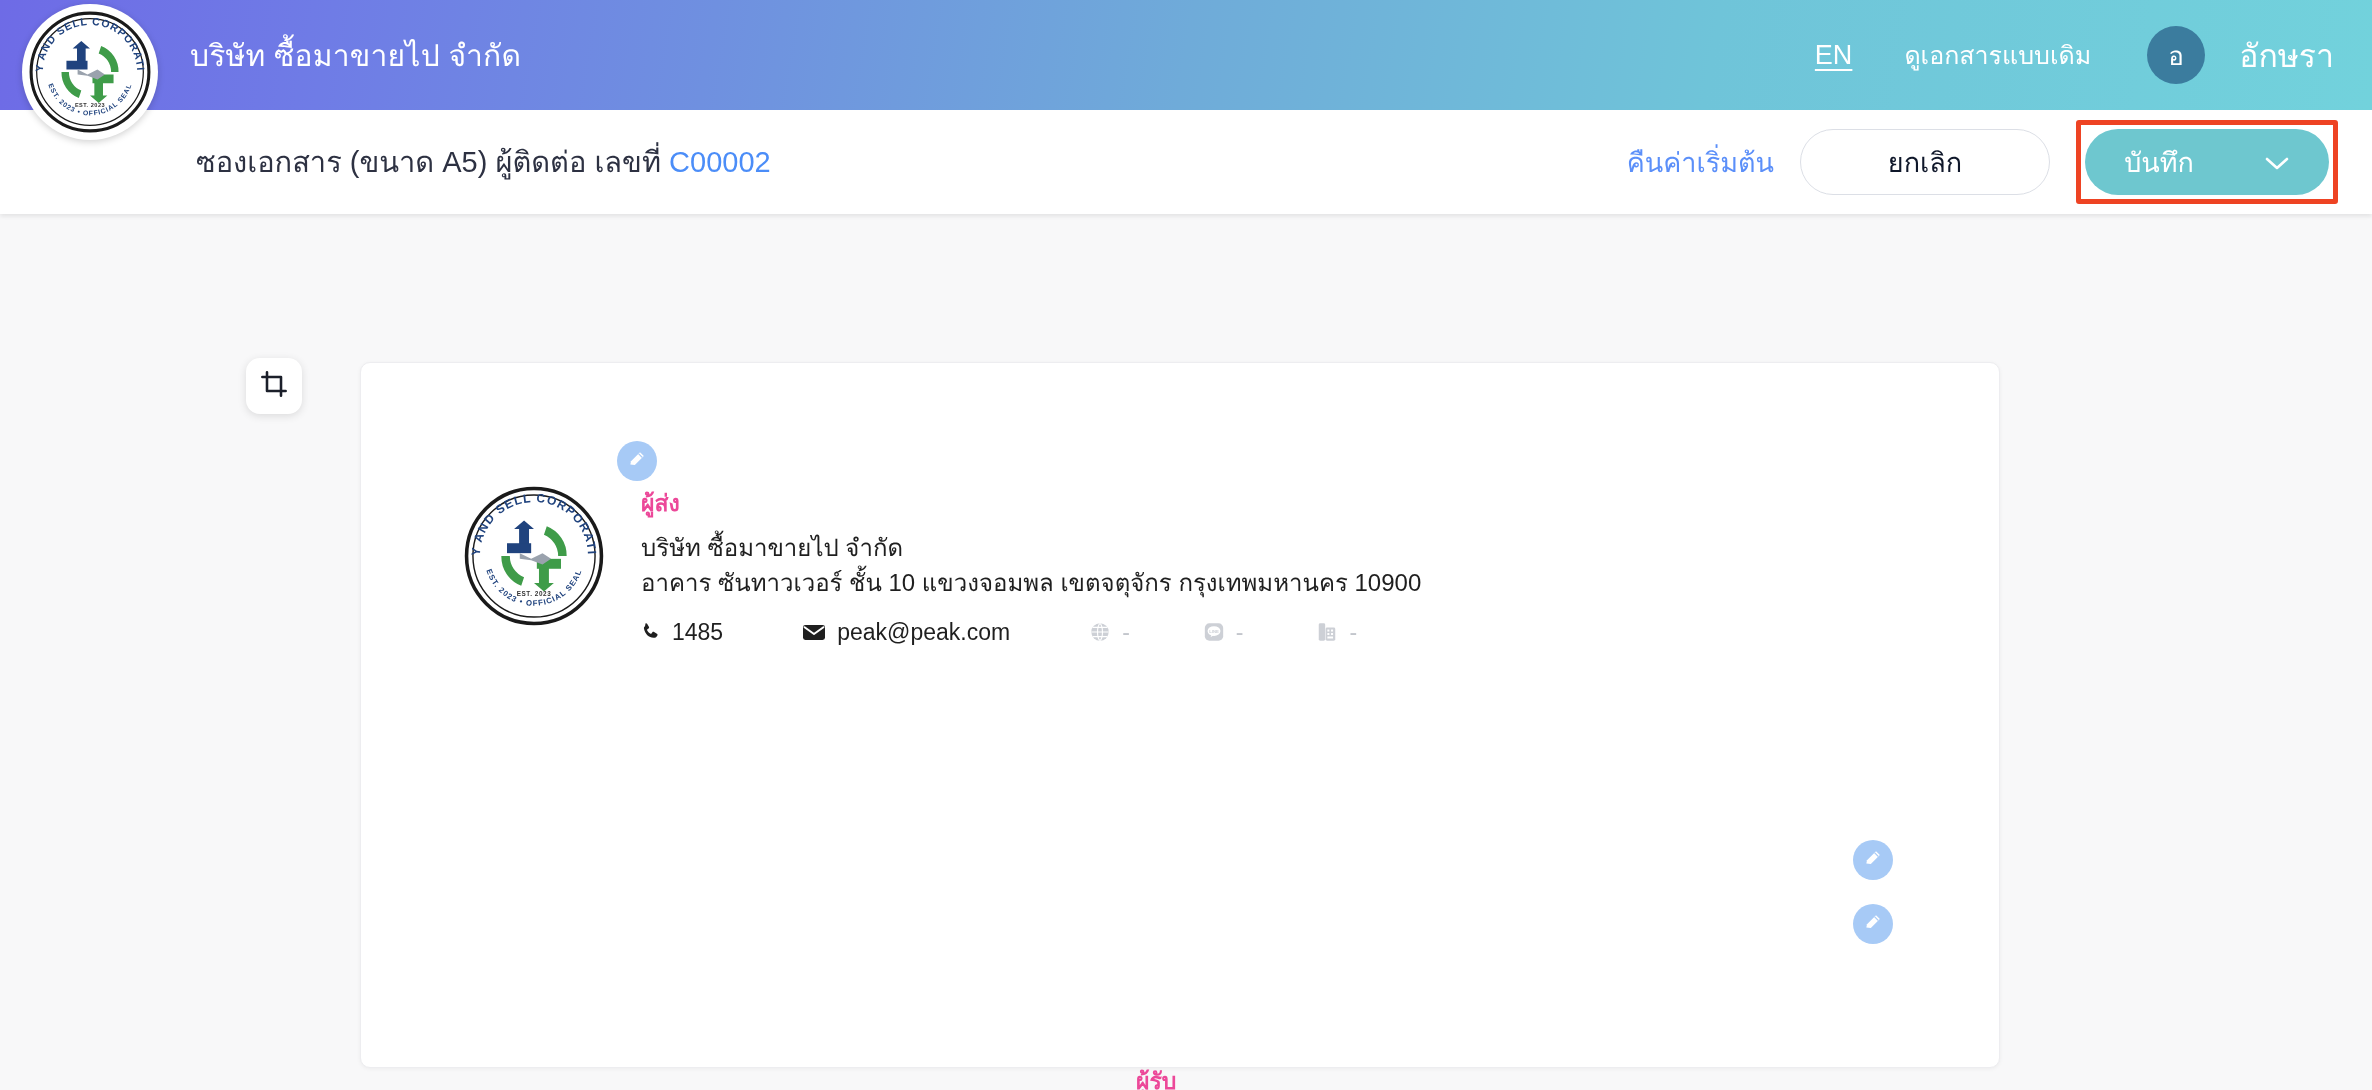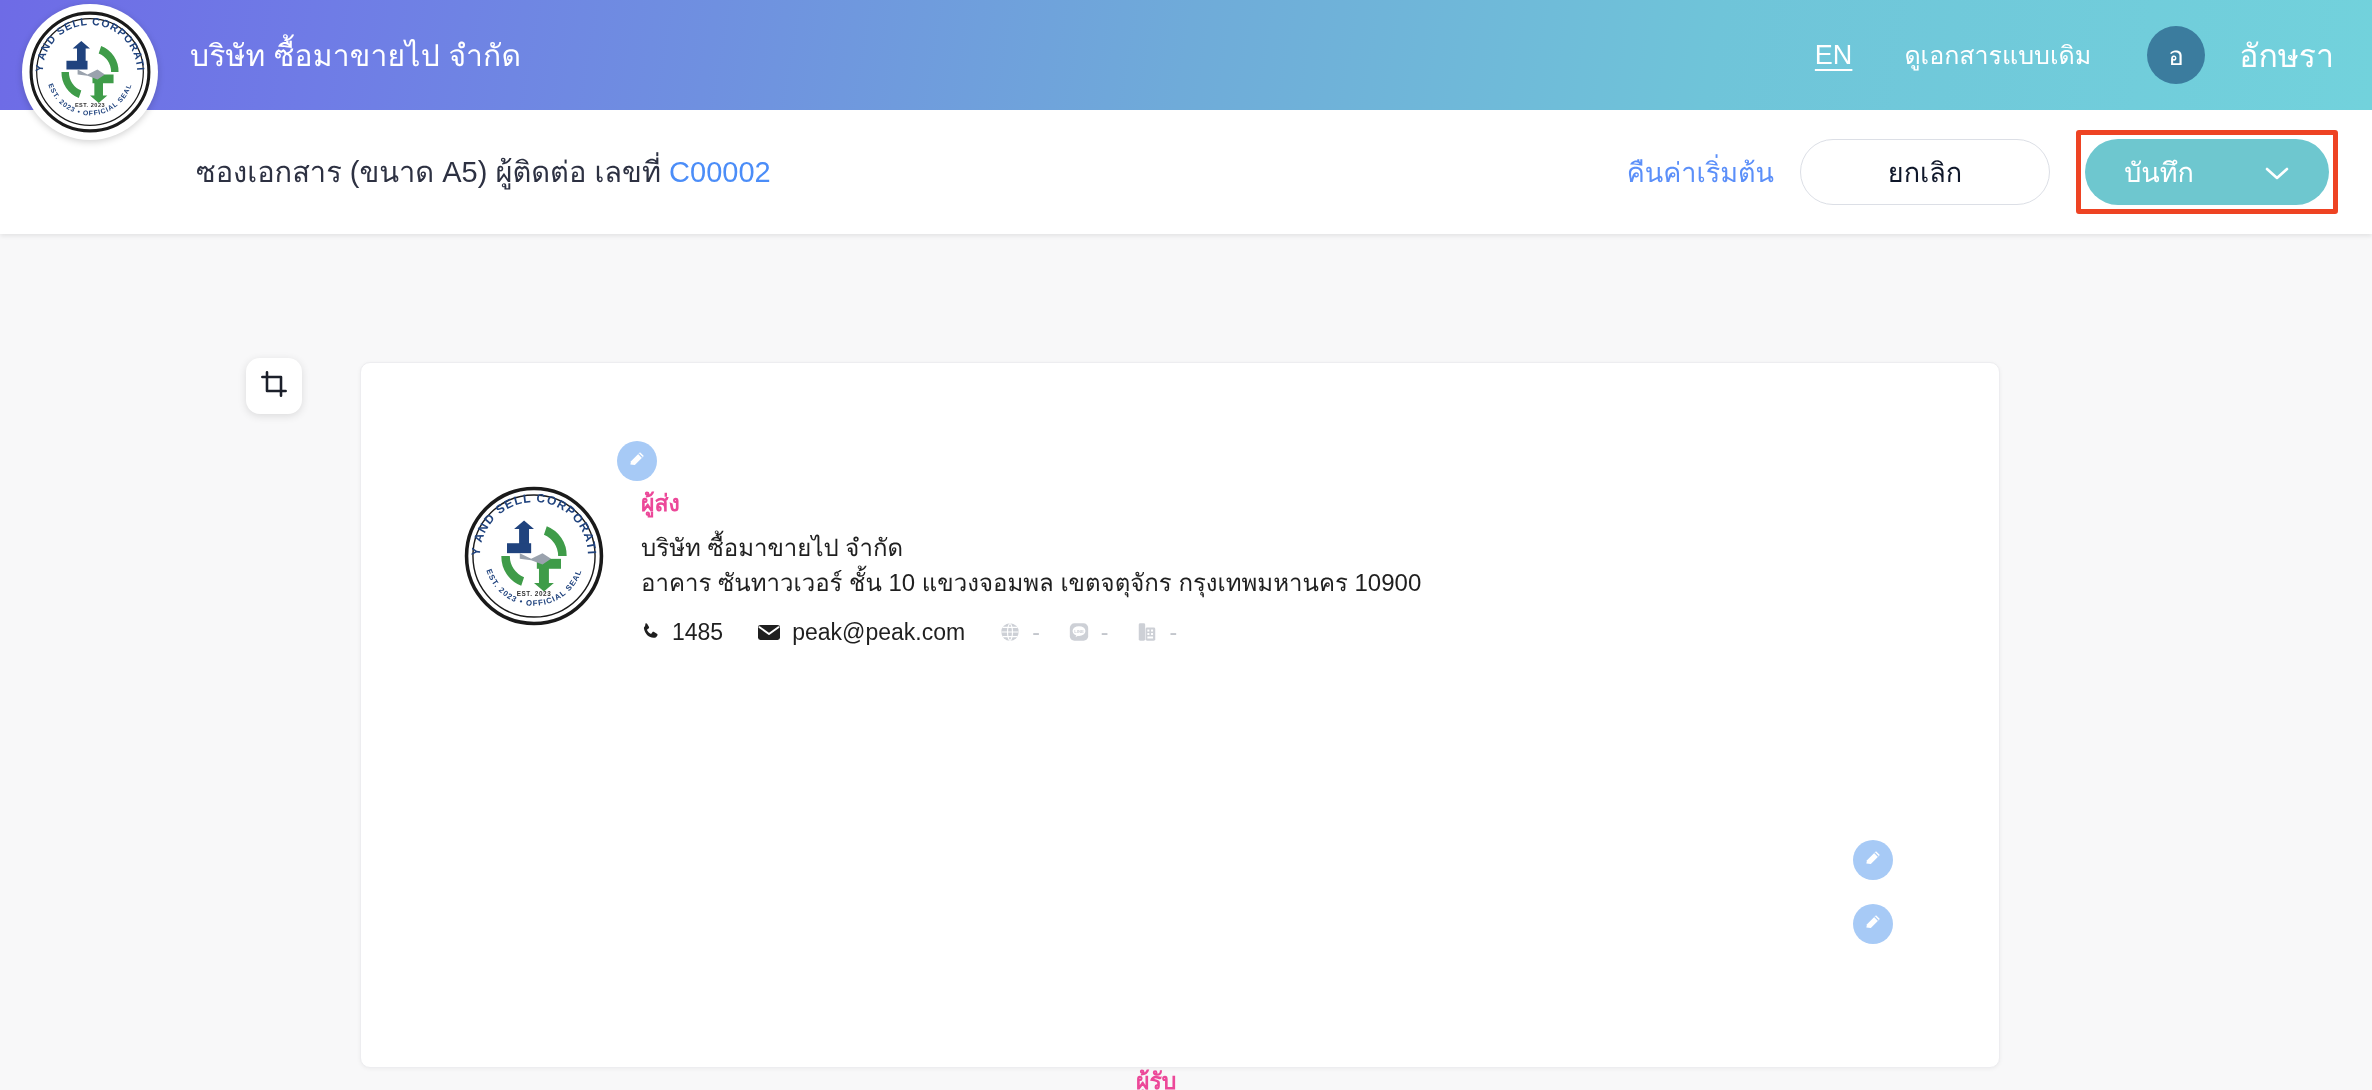--- a/index.html
+++ b/index.html
@@ -54,21 +54,21 @@
     box-shadow: 0 2px 7px rgba(0,0,0,.18);
     z-index: 20;
     display: flex; align-items: center; justify-content: center;
     overflow: hidden;
   }
   .logo-badge .seal { width: 124px; height: 124px; }
 
   
   .sub-toolbar {
     position: absolute; top: 110px; left: 0;
-    width: 2372px; height: 124px;
+    width: 2372px; height: 104px;
     background: #ffffff;
     box-shadow: 0 2px 5px rgba(0,0,0,.09);
     z-index: 4;
   }
   .doc-title {
     position: absolute; left: 196px; top: 50%;
     transform: translateY(-50%);
     font-size: 29px; color: #2d3142; white-space: nowrap;
   }
   .doc-title .doc-code { color: #4b8df8; }
@@ -139,21 +139,21 @@
   .party-label {
     font-size: 23px; font-weight: 700; color: #ec4899;
     margin-bottom: 9px;
   }
   .party-line {
     font-size: 24px; color: #1f1f1f; line-height: 1.47;
     white-space: nowrap;
   }
   .contact-row {
     display: flex; align-items: center; margin-top: 18px;
-    font-size: 23px; color: #1f1f1f;
+    font-size: 23px; color: #1f1f1f; gap: 45px;
   }
   .contact-item { display: flex; align-items: center; margin-right: 34px; }
   .contact-item .ci { margin-right: 11px; display: flex; align-items: center; }
   .contact-item.muted { color: #c3c6cc; margin-right: 28px; }
   .contact-item.muted .ci svg { fill: #cdd0d6; }
 
   
   .pencil {
     width: 40px; height: 40px; border-radius: 50%;
     background: #a7caf6;

